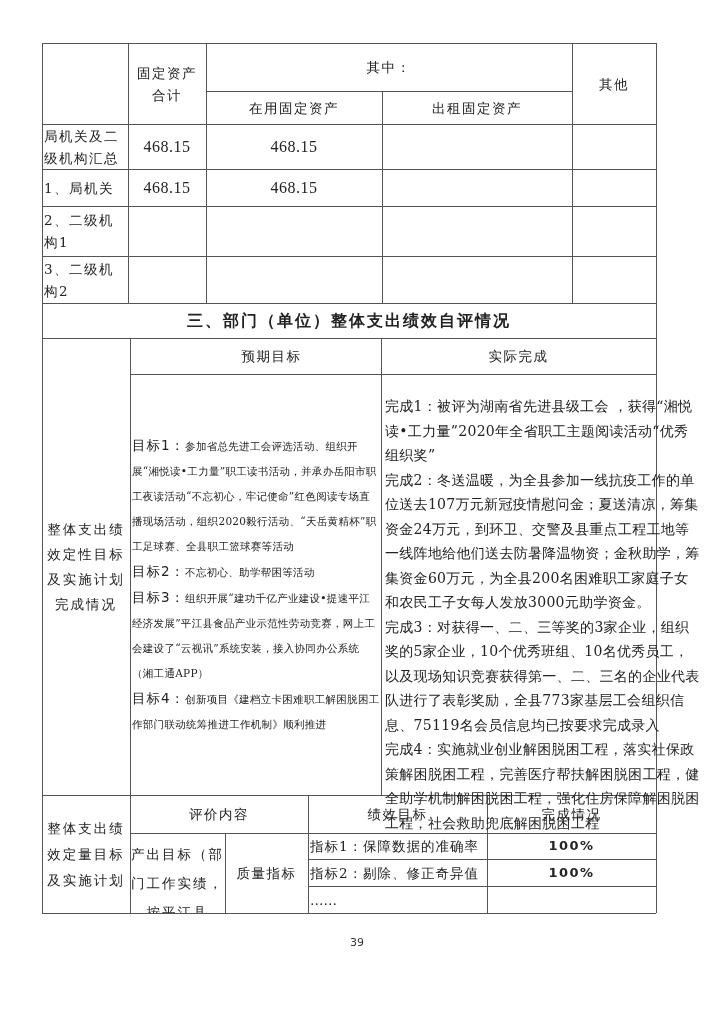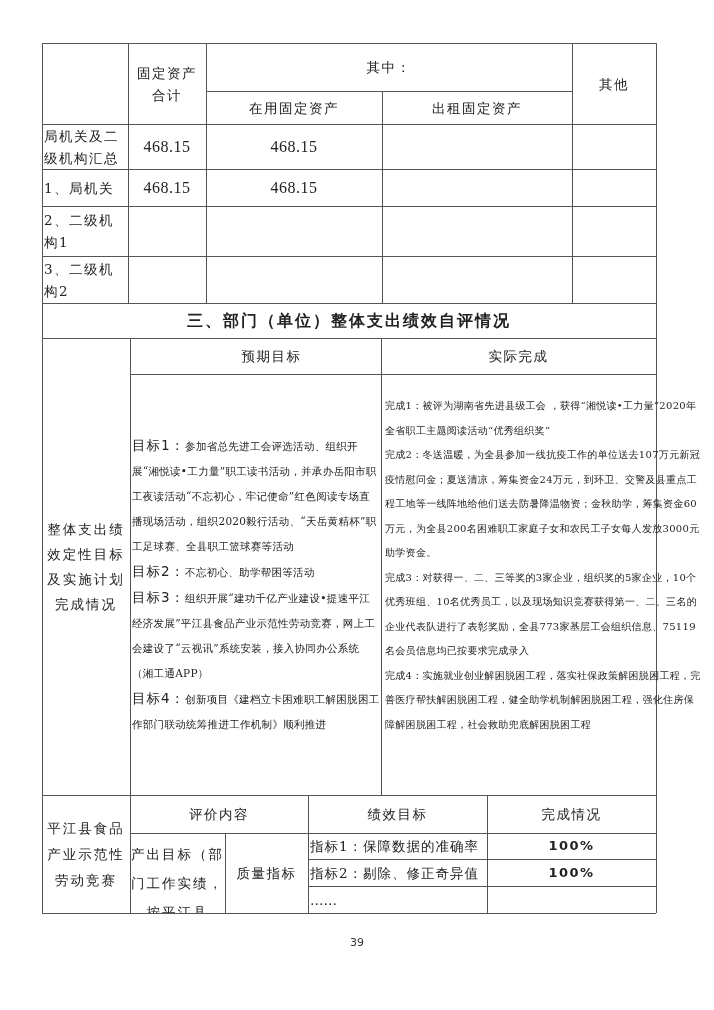--- a/index.html
+++ b/index.html
@@ -96,28 +96,28 @@
   <div class="cell" style="left:130px; top:338px; width:251px; height:36px;margin-left:16px;">预期目标</div>
   <div class="cell" style="left:381px; top:338px; width:275px; height:36px;">实际完成</div>
 
   <div class="block" style="left:131px; top:433px; width:250px; padding:0 1px;">
     <p><span class="goal-label">目标1：</span><span>参加省总先进工会评选活动、组织开展“湘悦读•工力量”职工读书活动，并承办岳阳市职工夜读活动“不忘初心，牢记使命”红色阅读专场直播现场活动，组织2020毅行活动、“天岳黄精杯”职工足球赛、全县职工篮球赛等活动</span></p>
     <p><span class="goal-label">目标2：</span><span>不忘初心、助学帮困等活动</span></p>
     <p><span class="goal-label">目标3：</span><span>组织开展“建功千亿产业建设•提速平江经济发展”平江县食品产业示范性劳动竞赛，网上工会建设了“云视讯”系统安装，接入协同办公系统（湘工通APP）</span></p>
     <p><span class="goal-label">目标4：</span><span>创新项目《建档立卡困难职工解困脱困工作部门联动统筹推进工作机制》顺利推进</span></p>
   </div>
 
-  <div class="block" style="left:383px; top:394px; width:320px; padding:0 2px; font-size:10px; line-height:24.5px;">
+  <div class="block" style="left:383px; top:394px; width:320px; padding:0 2px; font-size:14px; line-height:24.5px;">
     <p>完成1：被评为湖南省先进县级工会 ，获得“湘悦读•工力量”2020年全省职工主题阅读活动“优秀组织奖”</p>
     <p>完成2：冬送温暖，为全县参加一线抗疫工作的单位送去107万元新冠疫情慰问金；夏送清凉，筹集资金24万元，到环卫、交警及县重点工程工地等一线阵地给他们送去防暑降温物资；金秋助学，筹集资金60万元，为全县200名困难职工家庭子女和农民工子女每人发放3000元助学资金。</p>
     <p>完成3：对获得一、二、三等奖的3家企业，组织奖的5家企业，10个优秀班组、10名优秀员工，以及现场知识竞赛获得第一、二、三名的企业代表队进行了表彰奖励，全县773家基层工会组织信息、75119名会员信息均已按要求完成录入</p>
     <p>完成4：实施就业创业解困脱困工程，落实社保政策解困脱困工程，完善医疗帮扶解困脱困工程，健全助学机制解困脱困工程，强化住房保障解困脱困工程，社会救助兜底解困脱困工程</p>
   </div>
 
-  <div class="cell" style="left:46px; top:795px; width:80px; height:118px; line-height:26px; letter-spacing:2px;">平江县食品产业示范性劳动竞赛</div>
+  <div class="cell" style="left:46px; top:795px; width:80px; height:118px; line-height:26px; letter-spacing:2px;">整体支出绩效定量目标及实施计划</div>
   <div class="cell" style="left:130px; top:795px; width:178px; height:38px;">评价内容</div>
   <div class="cell" style="left:487px; top:795px; width:169px; height:38px;">完成情况</div>
   <div class="cell" style="left:308px; top:795px; width:179px; height:38px;">绩效目标</div>
 
   <div class="cell" style="left:131px; top:836px; width:93px; height:77px; line-height:29px; letter-spacing:2px; align-items:flex-start; padding-top:4px; overflow:hidden;">产出目标（部门工作实绩，按平江县</div>
   <div class="cell" style="left:225px; top:833px; width:83px; height:80px;">质量指标</div>
 
   <div>
     <div class="cell left" style="left:308px; top:833px; width:179px; height:26px; letter-spacing:1px;">指标1：保障数据的准确率</div>
     <div class="cell pct" style="left:487px; top:833px; width:169px; height:26px;">100%</div>

